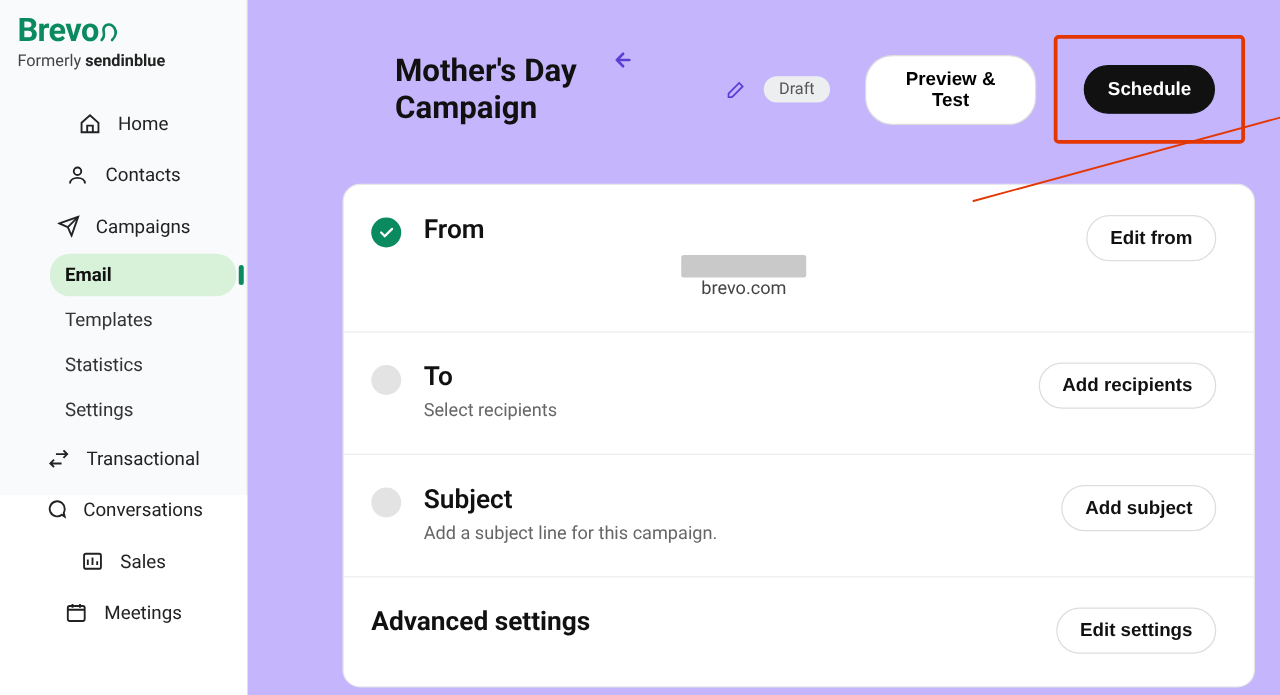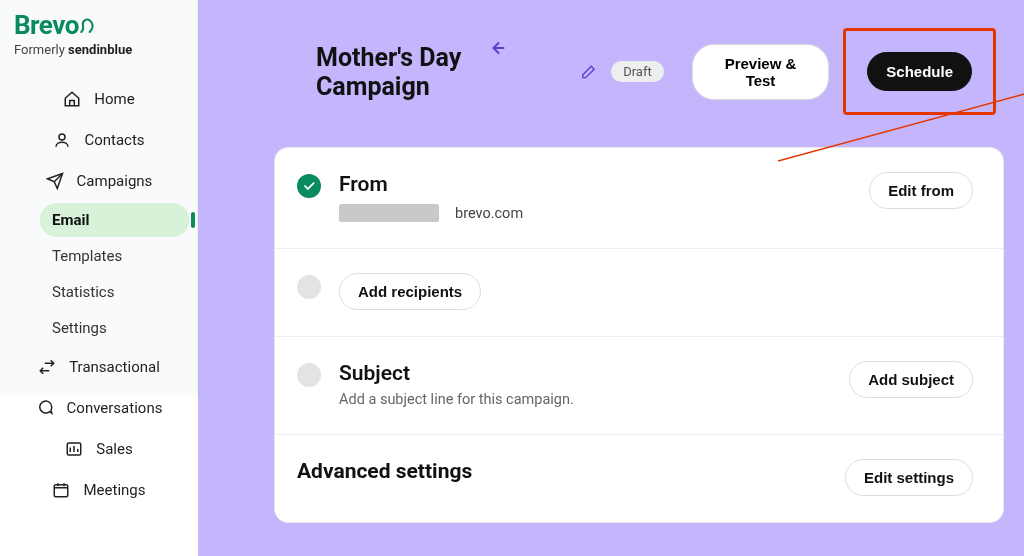--- a/index.html
+++ b/index.html
@@ -175,21 +175,21 @@
   .section-title {
     font-size: 21px;
     font-weight: 600;
     color: #111;
   }
   .section-sub {
     font-size: 14.5px;
     color: #666;
     margin-top: 6px;
   }
-  .from-row { display:flex; align-items:center; margin-top:8px; gap:16px; }
+  .from-row { display:flex; align-items:center; margin-top:8px; gap:0;flex-direction:column; }
   .redacted {
     width: 100px; height: 18px;
     background: #c9c9c9;
     border-radius: 2px;
   }
   .section-btn {
     border: 1px solid #ddd;
     background: #fff;
     border-radius: 22px;
     padding: 9px 18px;
@@ -329,20 +329,24 @@
         <div class="from-row">
           <span class="redacted"></span>
             <span class="section-sub" style="margin-top:0;color:#444">brevo.com</span>
         </div>
       </div>
       <button class="section-btn">Edit from</button>
     </div>
 
     <div class="section">
       <div class="status-dot"></div>
+      <div class="section-body">
+        <div class="section-title">To</div>
+        <div class="section-sub">Select recipients</div>
+      </div>
       <button class="section-btn">Add recipients</button>
     </div>
 
     <div class="section">
       <div class="status-dot"></div>
       <div class="section-body">
         <div class="section-title">Subject</div>
         <div class="section-sub">Add a subject line for this campaign.</div>
       </div>
       <button class="section-btn">Add subject</button>

